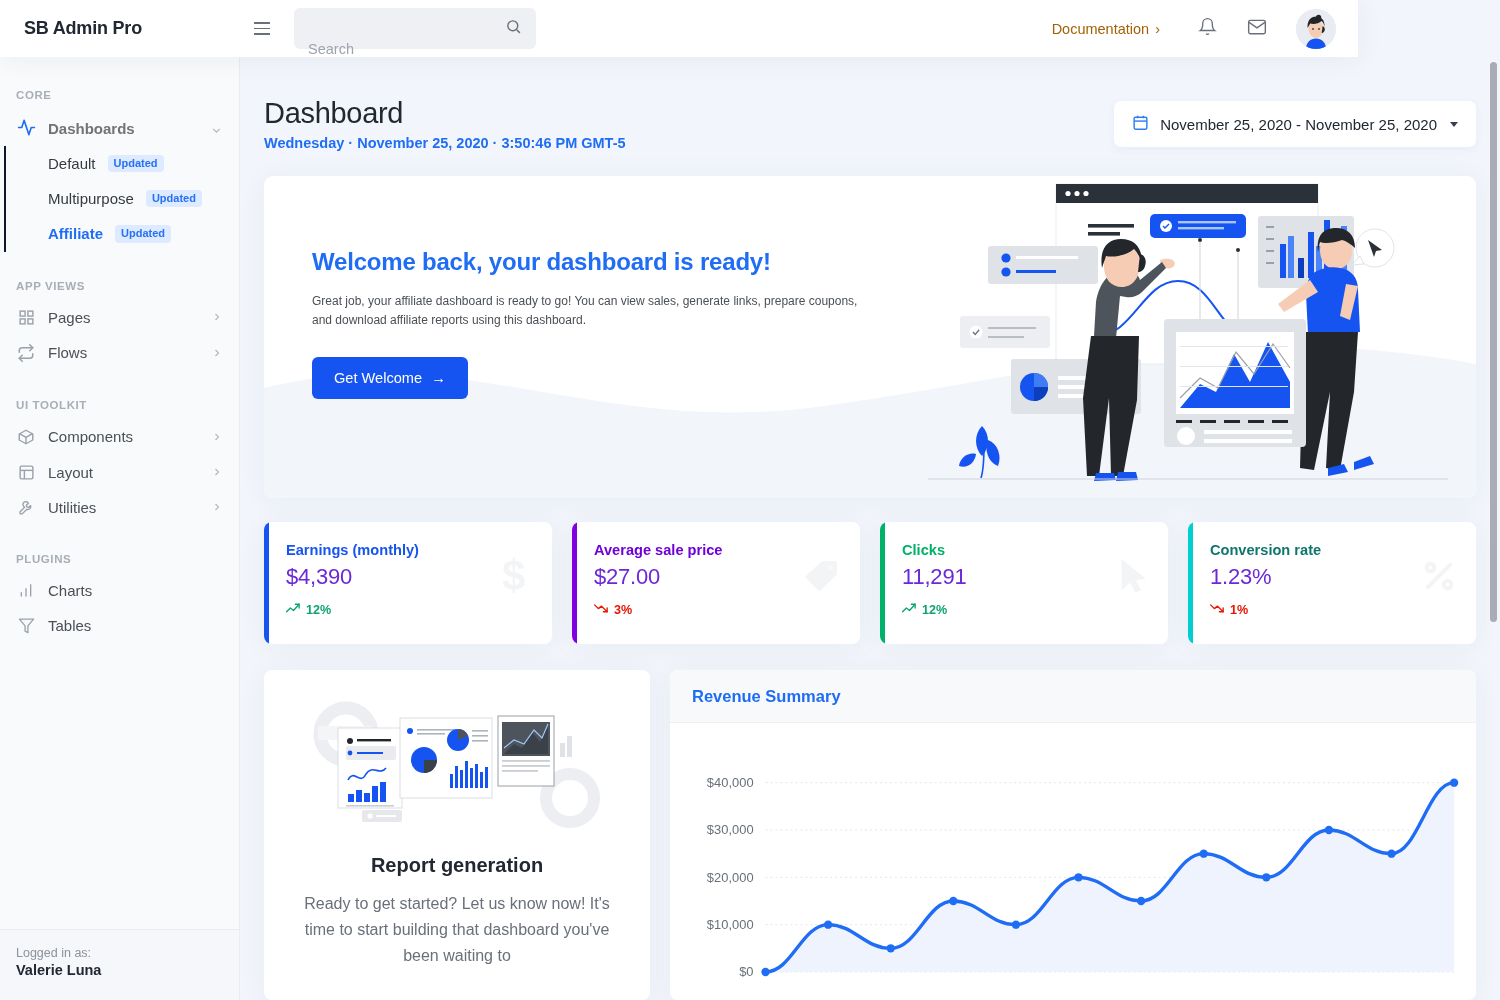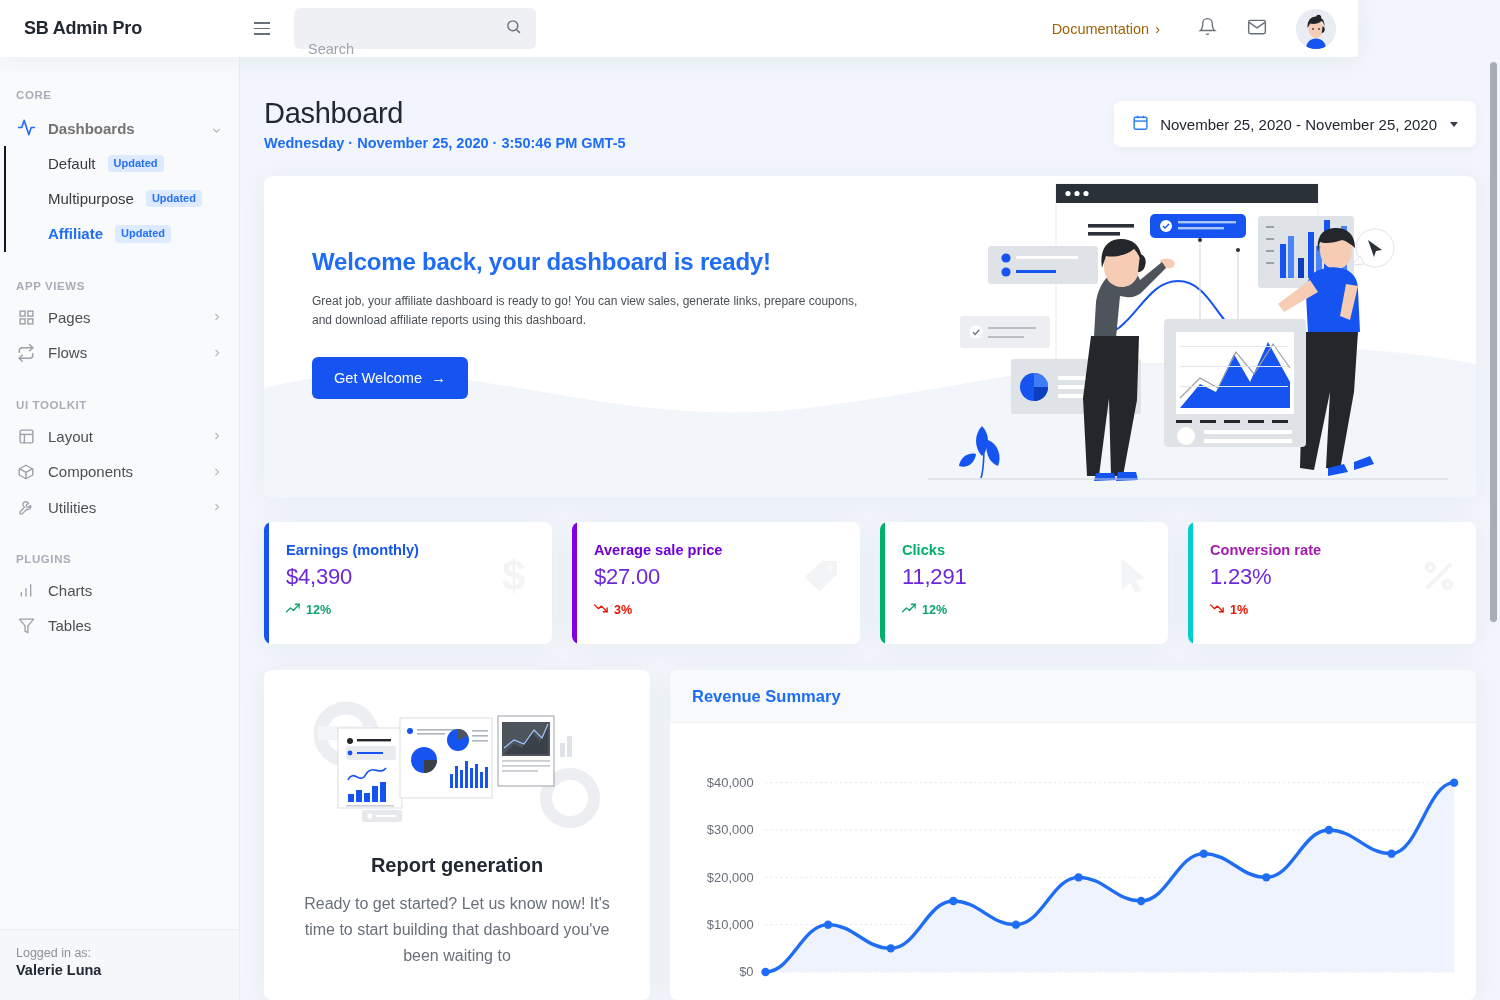--- a/index.html
+++ b/index.html
@@ -276,43 +276,43 @@
         <svg width="12" height="12" viewBox="0 0 24 24" fill="none" stroke="currentColor" stroke-width="2.4">
             <polyline points="9 18 15 12 9 6"></polyline>
           </svg>
       </span>
     </div>
 
     <div class="side-head" style="margin-top:18px">UI TOOLKIT</div>
 
     <div class="side-item">
       <span class="ic">
+        <svg width="18" height="18" viewBox="0 0 24 24" fill="none" stroke="currentColor" stroke-width="1.9" stroke-linejoin="round">
+            <path d="M21 16V8l-9-5-9 5v8l9 5 9-5z"></path>
+            <polyline points="3.3 7.5 12 12.5 20.7 7.5"></polyline>
+            <line x1="12" y1="12.5" x2="12" y2="21"></line>
+          </svg>
+      </span>
+      <span>Components</span>
+      <span class="chev">
+        <svg width="12" height="12" viewBox="0 0 24 24" fill="none" stroke="currentColor" stroke-width="2.4">
+            <polyline points="9 18 15 12 9 6"></polyline>
+          </svg>
+      </span>
+    </div>
+
+    <div class="side-item">
+      <span class="ic">
         <svg width="17" height="17" viewBox="0 0 24 24" fill="none" stroke="currentColor" stroke-width="2">
             <rect x="3" y="3" width="18" height="18" rx="2"></rect>
             <line x1="3" y1="9" x2="21" y2="9"></line>
             <line x1="9" y1="21" x2="9" y2="9"></line>
           </svg>
       </span>
       <span>Layout</span>
-      <span class="chev">
-        <svg width="12" height="12" viewBox="0 0 24 24" fill="none" stroke="currentColor" stroke-width="2.4">
-            <polyline points="9 18 15 12 9 6"></polyline>
-          </svg>
-      </span>
-    </div>
-
-    <div class="side-item">
-      <span class="ic">
-        <svg width="18" height="18" viewBox="0 0 24 24" fill="none" stroke="currentColor" stroke-width="1.9" stroke-linejoin="round">
-            <path d="M21 16V8l-9-5-9 5v8l9 5 9-5z"></path>
-            <polyline points="3.3 7.5 12 12.5 20.7 7.5"></polyline>
-            <line x1="12" y1="12.5" x2="12" y2="21"></line>
-          </svg>
-      </span>
-      <span>Components</span>
       <span class="chev">
         <svg width="12" height="12" viewBox="0 0 24 24" fill="none" stroke="currentColor" stroke-width="2.4">
             <polyline points="9 18 15 12 9 6"></polyline>
           </svg>
       </span>
     </div>
 
     <div class="side-item">
       <span class="ic">
         <svg width="17" height="17" viewBox="0 0 24 24" fill="none" stroke="currentColor" stroke-width="1.9" stroke-linecap="round" stroke-linejoin="round">
@@ -548,21 +548,21 @@
       </div>
       <div class="bgic">
         <svg width="34" height="40" viewBox="0 0 24 28" fill="#d7dbe0">
             <path d="M4 2 L4 24 L10 18.5 L13.6 26 L17.6 24 L14 17 L21 16 Z"></path>
           </svg>
       </div>
     </div>
 
     <div class="stat">
       <div class="bar" style="background:#00cfd1"></div>
-      <div class="lab" style="color:#a21caf">Conversion rate</div>
+      <div class="lab" style="color:#0f766e">Conversion rate</div>
       <div class="val">1.23%</div>
       <div class="delta" style="color:#e81500">
         <span>
           <svg width="15" height="12" viewBox="0 0 24 18" fill="none" stroke="#e81500" stroke-width="2.2" stroke-linecap="round" stroke-linejoin="round">
               <polyline points="1 4 7 10 12 6 21 15"></polyline>
               <polyline points="15 15 21 15 21 9"></polyline>
             </svg>
         </span>
         <span>1%</span>
       </div>

